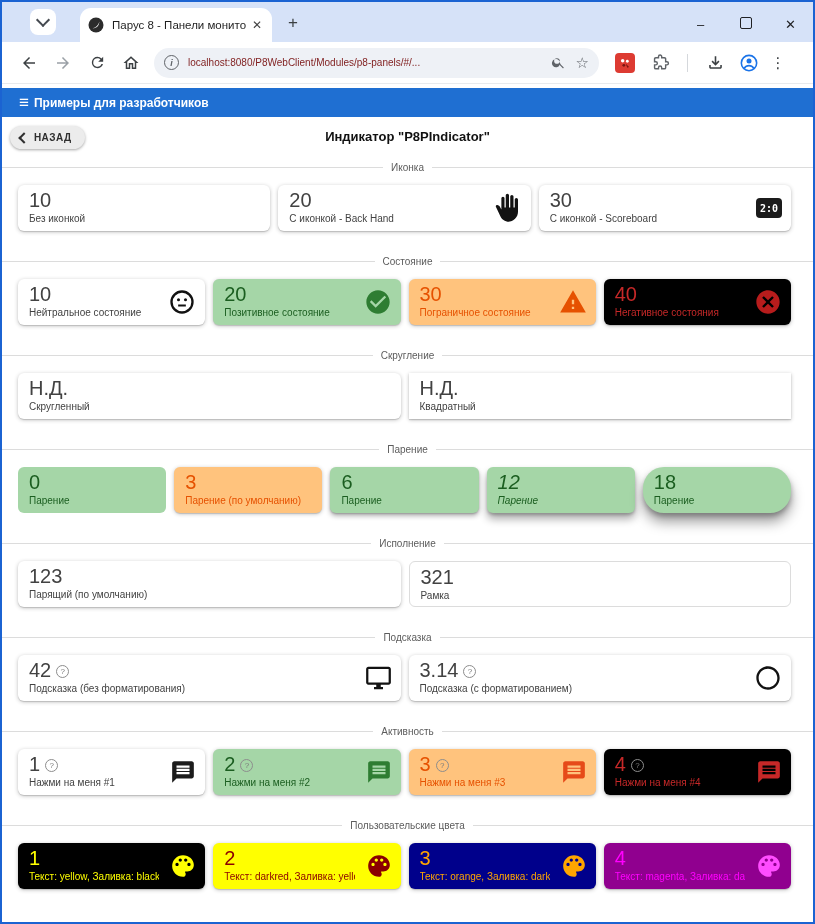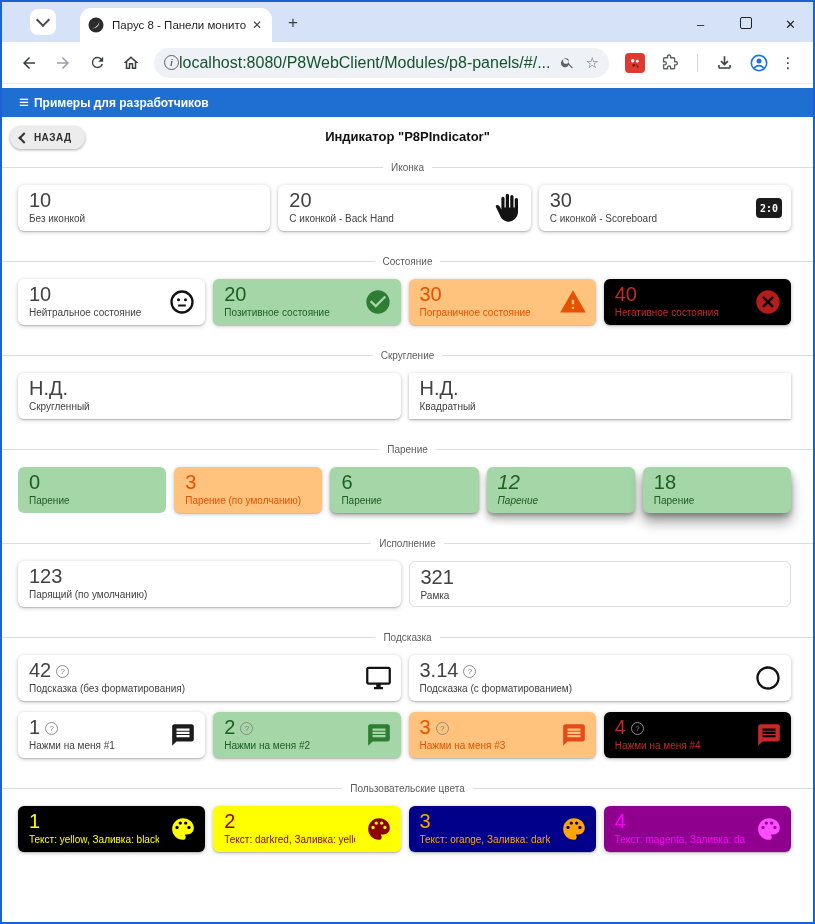--- a/index.html
+++ b/index.html
@@ -13,21 +13,21 @@
   .tab-title{flex:1;font-size:11.5px;color:#1f1f1f;white-space:nowrap;overflow:hidden;}
   .tab-close{flex:0 0 auto;font-size:12px;color:#444;padding:0 2px;margin-left:4px;}
   .new-tab{font-size:17px;color:#3c4043;margin:0 0 9px 16px;}
   .win-controls{margin-left:auto;display:flex;align-items:center;gap:0;margin-bottom:10px;}
   .wc{width:45px;text-align:center;font-size:13px;color:#202124;}
   .wc-box{display:inline-block;width:10px;height:10px;border:1.3px solid #202124;border-radius:2px;}
   .toolbar{height:42px;background:#fff;display:flex;align-items:center;padding:0 10px;border-bottom:1px solid #e8eaed;box-sizing:border-box;}
   .nav-ic{width:34px;height:34px;display:flex;align-items:center;justify-content:center;flex:0 0 auto;}
   .omnibox{height:30px;background:#eef1f6;border-radius:16px;display:flex;align-items:center;flex:0 0 445px;margin-left:6px;padding:0 10px;box-sizing:border-box;}
   .info-badge{width:13px;height:13px;border:1.5px solid #5f6368;border-radius:50%;font-size:9px;color:#5f6368;display:flex;align-items:center;justify-content:center;font-style:italic;font-weight:bold;flex:0 0 auto;}
-  .url-text{font-size:16px;color:#14532d;flex:1;white-space:nowrap;overflow:hidden;}
+  .url-text{font-size:10px;color:#7f1d1d;margin-left:9px;flex:1;white-space:nowrap;overflow:hidden;}
   .omni-ic{flex:0 0 auto;margin-left:10px;display:flex;}
   .star{font-size:15px;color:#5f6368;}
   .ext-red{width:20px;height:20px;background:#dd3b32;border-radius:4px;margin-left:16px;display:flex;align-items:center;justify-content:center;}
   .tb-right{display:flex;align-items:center;margin-left:8px;}
   .sep{width:1px;height:18px;background:#d5d8dc;margin:0 10px;}
   .kebab{font-size:15px;color:#3c4043;letter-spacing:0;width:24px;text-align:center;}
   
   .appbar{height:29px;margin-top:4px;background:#1f6fd2;display:flex;align-items:center;}
   .hamb{color:#fff;font-size:17px;margin-left:17px;line-height:1;}
   .appbar-title{color:#fff;font-size:12px;font-weight:bold;margin-left:5px;}
@@ -53,21 +53,21 @@
   .ic{position:absolute;right:9px;top:50%;transform:translateY(-50%);display:flex;}
   .hb{display:inline-block;width:11px;height:11px;border:1px solid #8d8d8d;border-radius:50%;font-size:8px;line-height:11px;text-align:center;color:#7a7a7a;margin-left:5px;margin-top:1px;flex:0 0 auto;}
   .sb{width:26px;height:20px;background:#1b1b1b;border-radius:4px;color:#fff;font-size:10px;font-weight:bold;display:flex;align-items:center;justify-content:center;font-family:"DejaVu Sans Mono",monospace;}
   .green{background:#a5d6a7;}  .green .val,.green .lbl{color:#1b5e20;}
   .orange{background:#ffc37d;} .orange .val,.orange .lbl{color:#e65100;}
   .red{background:#000000;}    .red .val,.red .lbl{color:#c62828;}
   .square{border-radius:0;}
   .elev0{box-shadow:none;}
   .elev6{box-shadow:0 3px 5px rgba(0,0,0,.30),0 1px 2px rgba(0,0,0,.2);}
   .elev12{box-shadow:0 6px 9px rgba(0,0,0,.33),0 2px 3px rgba(0,0,0,.2);font-style:italic;}
-  .elev18{box-shadow:0 9px 13px rgba(0,0,0,.38),0 3px 5px rgba(0,0,0,.25);}
+  .elev18{box-shadow:0 9px 13px rgba(0,0,0,.38),0 3px 5px rgba(0,0,0,.25);border-radius:21px;}
   .outlined{box-shadow:none;border:1px solid #dcdcdc;}
   .cust-black{background:#000;}    .cust-black .val,.cust-black .lbl{color:#ffff00;}
   .cust-yellow{background:#ffff00;}.cust-yellow .val,.cust-yellow .lbl{color:#8b0000;}
   .cust-blue{background:#00008b;}  .cust-blue .val,.cust-blue .lbl{color:#ffa500;}
   .cust-magenta{background:#90008f;}.cust-magenta .val,.cust-magenta .lbl{color:#ff00ff;}
 </style>
 </head>
 <body>
 
 <div class="window">
@@ -360,20 +360,25 @@
           </div>
         <div class="lbl">Подсказка (с форматированием)</div>
         <span class="ic">
             <svg width="28" height="28" viewBox="0 0 24 24" fill="#121212">
               <path d="M12 2C6.47 2 2 6.47 2 12s4.47 10 10 10 10-4.47 10-10S17.53 2 12 2zm0 18c-4.41 0-8-3.59-8-8s3.59-8 8-8 8 3.59 8 8-3.59 8-8 8z"></path>
             </svg>
           </span>
       </div>
     </div>
 
+    <div class="sdiv">
+        <span class="ln"></span>
+        <span class="tx">Активность</span>
+        <span class="ln"></span>
+      </div>
     <div class="row cols4">
       <div class="card has-ic">
         <div class="vrow">
             <span class="val">1</span>
             <span class="hb">?</span>
           </div>
         <div class="lbl">Нажми на меня #1</div>
         <span class="ic">
             <svg width="26" height="26" viewBox="0 0 24 24" fill="#1c1c1c">
               <path d="M20 2H4c-1.1 0-2 .9-2 2v18l4-4h14c1.1 0 2-.9 2-2V4c0-1.1-.9-2-2-2zm-2 12H6v-2h12v2zm0-3H6V9h12v2zm0-3H6V6h12v2z"></path>

